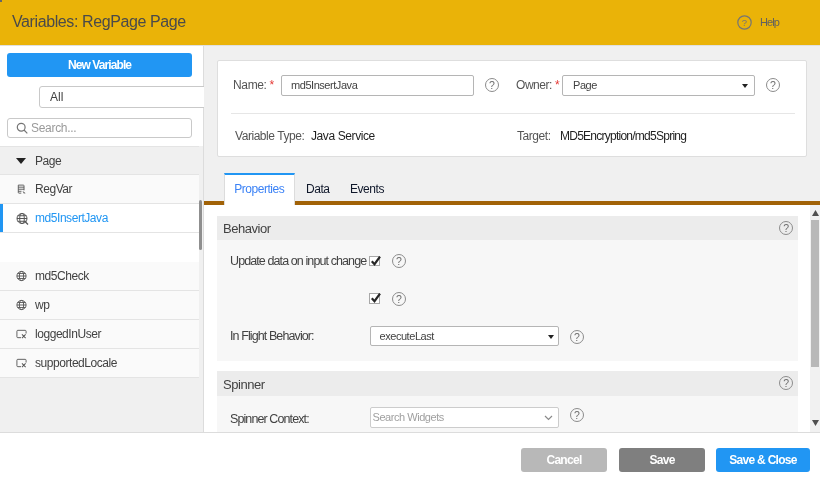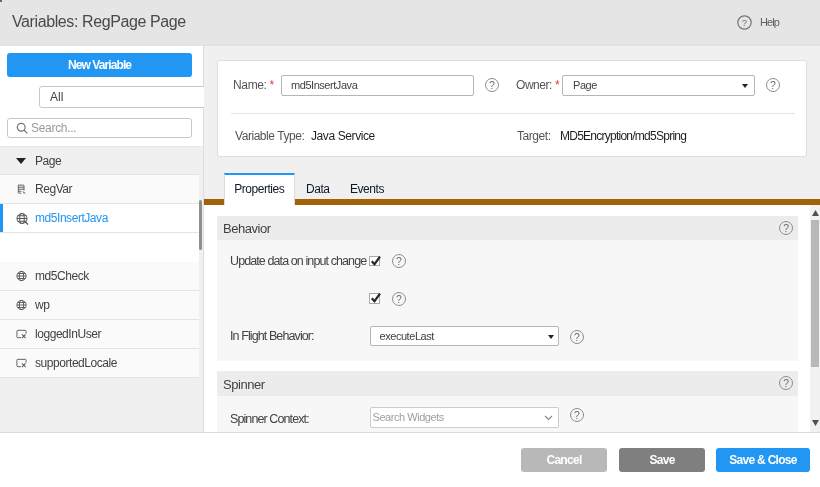--- a/index.html
+++ b/index.html
@@ -1,21 +1,21 @@
 <!DOCTYPE html>
 <html><head>
 <meta charset="utf-8">
 <style>
 * { margin:0; padding:0; box-sizing:border-box; }
 html,body { width:820px; height:487px; overflow:hidden; }
 body { font-family:"Liberation Sans", sans-serif; position:relative; background:#fff; }
 .abs { position:absolute; }
 
 
-#header { left:0; top:0; width:820px; height:46px; background:#e5e5e5; border-bottom:1px solid #e0e0e0; }
+#header { left:0; top:0; width:820px; height:46px; background:#eab308; border-bottom:1px solid #e0e0e0; }
 #title { left:12px; top:13px; font-size:16px; color:#4a4a4a; letter-spacing:-0.4px; }
 #helpwrap { left:737px; top:15px; color:#616161; font-size:11px; letter-spacing:-0.9px; }
 
 
 #sidebar { left:0; top:46px; width:204px; height:386px; background:#fff; border-right:1px solid #dcdcdc; }
 #newvar { left:7px; top:7px; width:185px; height:24px; background:#2196f3; border-radius:3px; color:#fff; font-size:12px; font-weight:bold; letter-spacing:-0.9px; text-align:center; line-height:24px; }
 #allsel { left:7px; top:40px; width:185px; height:22px; background:#fff; border:1px solid #c9c9c9; border-radius:3px; font-size:12px; color:#424242; line-height:20px; padding-left:10px;margin-left:32px; }
 #allsel .tri { position:absolute; right:8px; top:9px; width:0; height:0; border-left:3px solid transparent; border-right:3px solid transparent; border-top:4px solid #222; }
 #search { left:7px; top:72px; width:185px; height:20px; background:#fff; border:1px solid #c9c9c9; border-radius:3px; font-size:12px; color:#9a9a9a; letter-spacing:-0.3px; line-height:18px; padding-left:23px; }
 .row { left:0; width:199px; height:29px; border-bottom:1px solid #e4e4e4; font-size:12px; letter-spacing:-0.45px; color:#424242; }
@@ -23,35 +23,35 @@
 .row .icon { position:absolute; left:16px; top:50%; transform:translateY(-50%); }
 .hdr { background:#f0f0f0; }
 .item { background:#fafafa;padding-left:16px; }
 .sel { background:#fff; color:#2196f3; }
 .selbar { left:0; width:3px; background:#2196f3; }
 #sbthumb { left:199px; top:154px; width:3px; height:50px; background:#8f8f8f; border-radius:2px; }
 #belowlist { left:0; top:332px; width:203px; height:54px; background:#f0f0f0; }
 #sbtrack { left:199px; top:100px; width:4px; height:232px; background:#f0f0f0; }
 
 
-#topgray { left:204px; top:46px; width:616px; height:159px; background:#f0f0f0; border-bottom:6px solid #a16207; }
+#topgray { left:204px; top:46px; width:616px; height:159px; background:#f0f0f0; border-bottom:4px solid #a16207; }
 #card { left:13px; top:14px; width:590px; height:97px; background:#fff; border:1px solid #dedede; border-radius:2px; }
 .flabel { font-size:12px; color:#545454; letter-spacing:-0.35px; white-space:nowrap; }
 .red { color:#e53935; }
 .inputbox { background:#fff; border:1px solid #b5b5b5; border-radius:2px; font-size:11px; color:#424242; letter-spacing:-0.45px; }
 #nameinput { left:63px; top:14px; width:193px; height:21px; line-height:19px; padding-left:9px; }
 #ownersel { left:344px; top:14px; width:193px; height:21px; line-height:19px; padding-left:10px; }
 .seltri { position:absolute; width:0; height:0; border-left:3.5px solid transparent; border-right:3.5px solid transparent; border-top:4.5px solid #222; }
 #cardsep { left:13px; top:52px; width:564px; height:1px; background:#e6e6e6; }
 .helpc { width:14px; height:14px; border:1px solid #8c8c8c; border-radius:50%; color:#6e6e6e; font-size:10.5px; text-align:center; line-height:13px; }
 .value { font-size:12px; color:#1f1f1f; font-weight:bold; }
 
 
 #tabbar { left:204px; top:173px; width:616px; height:32px; }
-#tabactive { left:19.5px; top:0; width:71.5px; height:32px; background:#fff; border:1px solid #dcdcdc; border-bottom:none; border-top:2px solid #2196f3; z-index:3; font-size:12px; color:#0f172a; letter-spacing:-0.45px; text-align:center; line-height:28px; }
+#tabactive { left:19.5px; top:0; width:71.5px; height:32px; background:#fff; border:1px solid #dcdcdc; border-bottom:none; border-top:2px solid #2196f3; z-index:3; font-size:12px; color:#3b82f6; letter-spacing:-0.45px; text-align:center; line-height:28px; }
 .tabtxt { top:0; height:32px; line-height:32px; font-size:12px; color:#0f172a; letter-spacing:-0.45px; }
 
 
 #tabcontent { left:204px; top:205px; width:606px; height:227px; background:#fff; }
 #scrollbar { left:810px; top:205px; width:10px; height:227px; background:#f1f1f1; }
 #sthumb { left:1px; top:15px; width:8px; height:147px; background:#b8b8b8; position:absolute; }
 .band { left:13px; width:581px; height:25px; background:#ececec; font-size:13px; color:#424242; letter-spacing:-0.45px; }
 .band .btxt { position:absolute; left:6px; top:50%; transform:translateY(-50%); }
 .sectbg { left:13px; width:581px; background:#f7f7f7; }
 .plabel { font-size:12.5px; color:#424242; letter-spacing:-0.9px; white-space:nowrap; }

